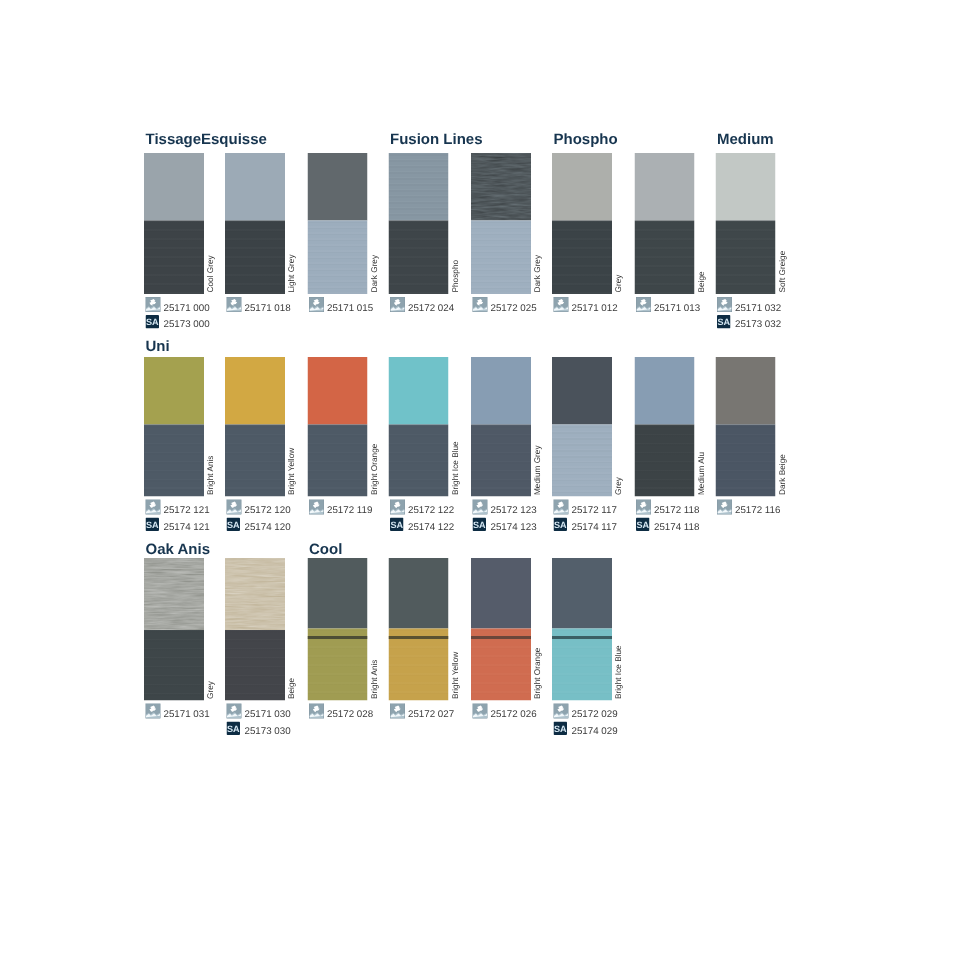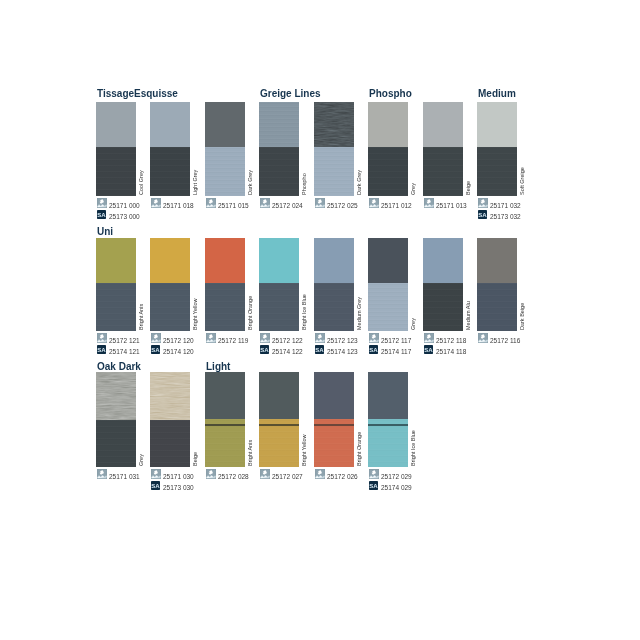--- a/index.html
+++ b/index.html
@@ -29,21 +29,21 @@
   .ic.sa{left:1px;top:.7px;width:9px;height:9px;}
   .code-txt{position:absolute;left:13px;top:2.5px;font-size:6.5px;color:#3a3a3a;line-height:10px;display:block;}
 </style>
 </head>
 <body>
 
 <div id="page">
 <div class="row">
 <div class="group-title" style="left:97px;top:89px">Tissage</div>
 <div class="group-title" style="left:134px;top:89px">Esquisse</div>
-<div class="group-title" style="left:260px;top:89px">Greige Lines</div>
+<div class="group-title" style="left:260px;top:89px">Fusion Lines</div>
 <div class="group-title" style="left:369px;top:89px">Phospho</div>
 <div class="group-title" style="left:478px;top:89px">Medium</div>
 <div class="swatch" style="left:96px;top:102px;height:94px">
 <div class="sw-half" style="top:0;height:45px;background:#9aa4ab"></div>
 <div class="sw-half" style="top:45px;height:49px;background:#3d4347"></div>
 <div class="tex tex-lines" style="top:45px;height:49px"></div>
 </div>
 <div class="sw-name" style="left:139px;top:195px">Cool Grey</div>
 <div class="codes" style="left:96px;top:198px">
 <div class="code-row">
@@ -391,22 +391,22 @@
               <path d="M11.0 2.6 L13.2 5.2 L11.6 6.0 L14.2 7.0 L12.4 9.4 L9.0 10.0 L9.4 11.8 L6.8 10.4 L5.2 7.6 L7.8 6.8 L6.2 4.6 Z" fill="#ffffff"></path>
               <path d="M0.6 15.0 L4.4 12.2 L6.8 14.8 L11.0 11.6 L14.6 15.0 L19.4 12.2 L19.4 19.4 L0.6 19.4 Z" fill="#aec2cc"></path>
               <path d="M0.6 16.6 L4.6 13.8 L7.2 16.4 L11.4 13.2 L15.0 16.6 L19.4 13.8 L19.4 16.4 L0.6 18.4 Z" fill="#f2f8fb"></path>
               <rect x="0" y="0" width="20" height="20" fill="none" stroke="#7f939e" stroke-width="0.9"></rect>
             </svg></span>
 <span class="code-txt">25172 116</span>
 </div>
 </div>
 </div>
 <div class="row">
-<div class="group-title" style="left:97px;top:362px">Oak Dark</div>
-<div class="group-title" style="left:206px;top:362px">Light</div>
+<div class="group-title" style="left:97px;top:362px">Oak Anis</div>
+<div class="group-title" style="left:206px;top:362px">Cool</div>
 <div class="swatch" style="left:96px;top:372px;height:95px">
 <div class="sw-half" style="top:0;height:48px;background:#a6a8a3"></div>
 <div class="sw-half" style="top:48px;height:47px;background:#3e4649"></div>
 <div class="tex tex-wood" style="top:0;height:48px">
           <svg xmlns="http://www.w3.org/2000/svg" preserveAspectRatio="none" aria-hidden="true">
             <filter id="nz2" x="0" y="0" width="100%" height="100%" color-interpolation-filters="sRGB">
               <feTurbulence type="fractalNoise" baseFrequency="0.06 0.9" numOctaves="3" seed="14"></feTurbulence>
               <feColorMatrix type="matrix" values="0.34 0.34 0.32 0 0  0.34 0.34 0.32 0 0  0.34 0.34 0.32 0 0  0 0 0 0 1"></feColorMatrix>
             </filter>
             <rect width="100%" height="100%" filter="url(#nz2)" opacity="1"></rect>

